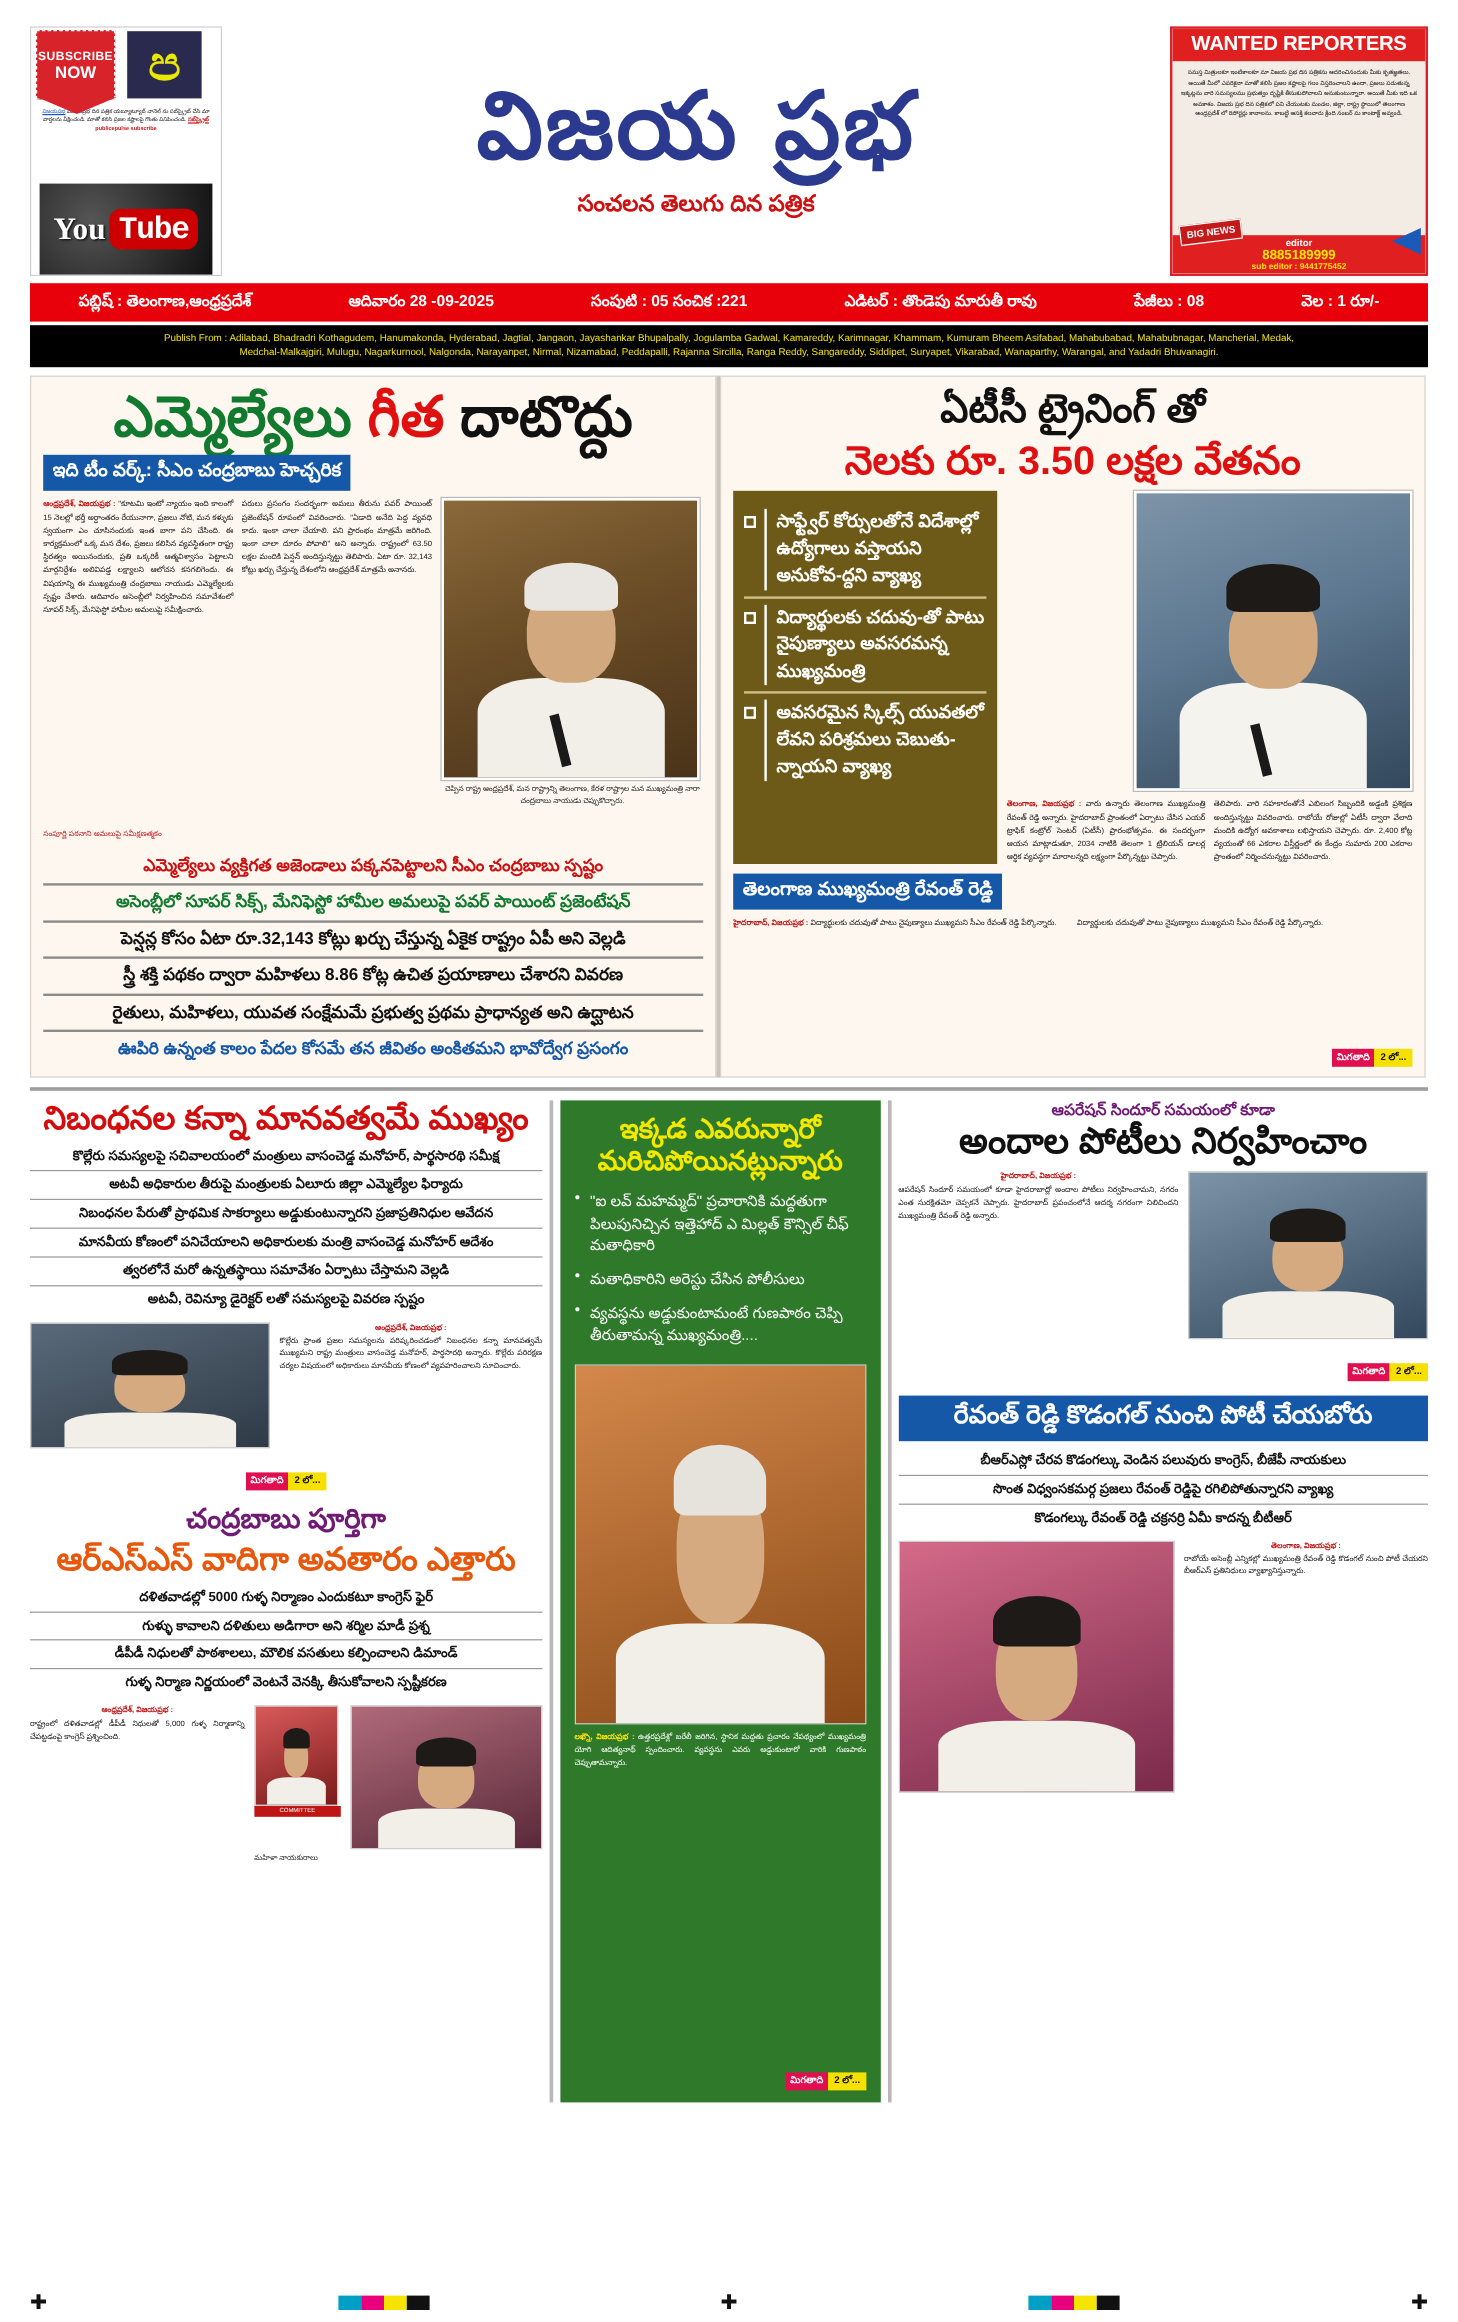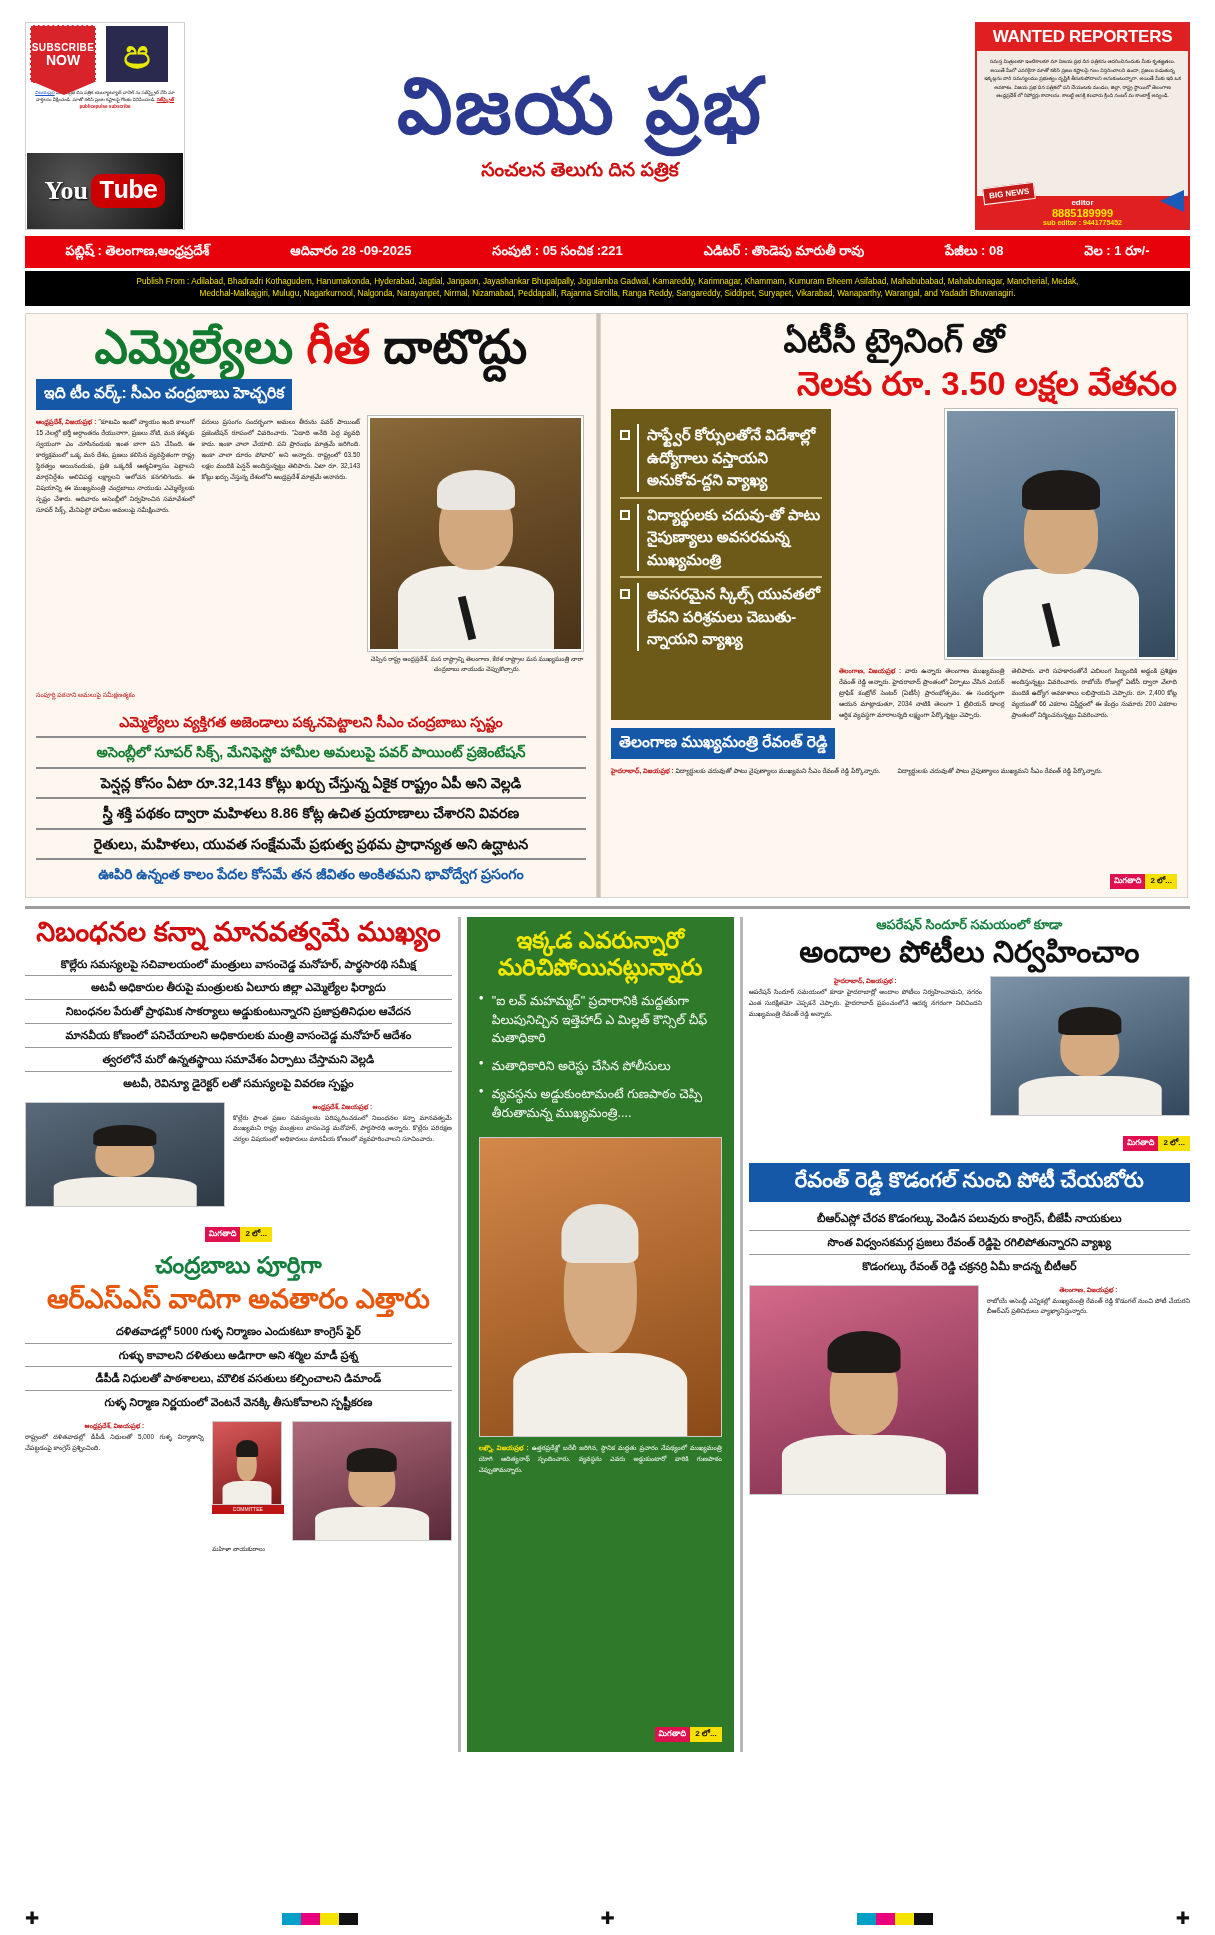--- a/index.html
+++ b/index.html
@@ -22,21 +22,21 @@
   .ribbon:after { content:""; position:absolute; bottom:-13px; left:0; width:0; height:0;
             border-left:33px solid transparent; border-right:33px solid transparent; border-top:14px solid #d8232a; }
   .ribbon .l1 { font-size:10px; font-weight:bold; letter-spacing:.4px; }
   .ribbon .l2 { font-size:14px; font-weight:bold; line-height:1; }
   .plogo { width:62px; height:56px; background:#2a2a4f; margin-left:10px; margin-top:3px; display:flex; align-items:center; justify-content:center; }
   .plogo .glyph { color:#e8e800; font-size:40px; font-weight:bold; font-family:"DejaVu Serif", serif; line-height:1; }
   .promo-text { font-size:4.6px; line-height:1.55; color:#111; padding:4px 5px 2px 5px; text-align:center; }
   .promo-text .hl { color:#1a4fd0; text-decoration:underline; }
   .promo-text .hl2 { color:#cc1111; text-decoration:underline; font-weight:bold; }
   .promo-text .hl3 { color:#cc1111; font-weight:bold; }
-  .yt { margin-top:auto; width:156px; height:76px; background: radial-gradient(circle at 30% 40%, #555 0%, #2b2b2b 60%, #111 100%);
+  .yt { margin-top:auto; width:144px; height:76px; background: radial-gradient(circle at 30% 40%, #555 0%, #2b2b2b 60%, #111 100%);
         display:flex; align-items:center; justify-content:center; position:relative; }
   .yt .ytbox { background:#cc0000; color:#fff; font-size:26px; font-weight:bold; padding:2px 8px; border-radius:10px;
         font-family:Liberation Mono, monospace; letter-spacing:-1px; }
   .yt .ytyou { color:#fff; font-size:26px; font-weight:bold; font-family:"Liberation Serif", serif; margin-right:3px;
         text-shadow:1px 1px 2px #000; }
 
   .title-wrap { flex:1; display:flex; flex-direction:column; align-items:center; justify-content:center; }
   .paper-title { font-family:"DejaVu Sans", sans-serif; font-size:78px; font-weight:bold; color:#2b3a8f; line-height:1;
         letter-spacing:2px; white-space:nowrap; }
   .paper-tagline { font-size:19px; color:#d01010; font-weight:bold; margin-top:14px; }
@@ -64,21 +64,21 @@
 
   
   .top-section { display:flex; margin:7px 25px 0 25px; gap:0; height:585px; }
   .col-left  { width:572px; background:#fdf7f0; border:1px solid #d8d2c8; padding:8px 10px; display:flex; flex-direction:column; }
   .col-div   { width:3px; background:#c9c3b8; }
   .col-right { width:588px; background:#fdf7f0; border:1px solid #d8d2c8; padding:8px 10px; display:flex; flex-direction:column; }
 
   .hl-main  { text-align:center; font-size:47px; font-weight:bold; line-height:1.05; white-space:nowrap; }
   .hl-main .g { color:#117a2e; } .hl-main .r { color:#e01010; } .hl-main .k { color:#111; }
   .hl-r1 { text-align:center; font-size:33px; font-weight:bold; color:#111; line-height:1.15; }
-  .hl-r2 { text-align:right; font-size:33px; font-weight:bold; color:#e01010; line-height:1.2; margin-top:4px; }
+  .hl-r2 { text-align:center; font-size:33px; font-weight:bold; color:#e01010; line-height:1.2; margin-top:4px; }
 
   .bluebar { background:#1558a8; color:#fff; font-size:15.5px; font-weight:bold; padding:5px 8px; display:inline-block; }
 
   .art-row { display:flex; gap:8px; margin-top:6px; flex:1; }
   .photo { background:#6b5a44; position:relative; overflow:hidden; border:2px solid #fff; outline:1px solid #bbb; }
   .photo.cbn { width:215px; height:235px;
      background: linear-gradient(160deg,#8a6a3a 0%,#6d4f28 40%,#4a3319 100%); }
   .photo.rr  { width:232px; height:250px;
      background: linear-gradient(160deg,#7d94a8 0%,#5d7890 45%,#33485c 100%); }
   .photo .head { position:absolute; left:50%; transform:translateX(-50%); bottom:34%; width:74px; height:84px;
@@ -122,21 +122,21 @@
   .bottom { display:flex; margin:8px 25px 0 25px; gap:6px; height:835px; }
   .bcol { background:#fff; }
   .bcol1 { width:440px; display:flex; flex-direction:column; }
   .bcol2 { width:270px; background:#2f7a2a; color:#fff; padding:10px 12px; display:flex; flex-direction:column; }
   .bcol3 { width:455px; display:flex; flex-direction:column; }
   .vdiv { width:3px; background:#b8b8b8; }
 
   .b-hl-red { text-align:center; font-size:27px; font-weight:bold; color:#d30d0d; line-height:1.15; }
   .b-hl-blk { text-align:center; font-size:30px; font-weight:bold; color:#111; line-height:1.15; }
   .b-hl-org { text-align:center; font-size:27px; font-weight:bold; color:#e8580c; line-height:1.15; }
-  .b-kicker { text-align:center; font-size:13px; font-weight:bold; color:#15803d; }
+  .b-kicker { text-align:center; font-size:13px; font-weight:bold; color:#701a75; }
   .b-sub { text-align:center; font-size:11px; font-weight:bold; color:#111; line-height:1.35; padding:4px 2px; }
   .b-sub + .b-sub { border-top:1.5px solid #9a9a9a; }
   .b-subwrap { margin-top:5px; }
 
   .bluebar-wide { background:#1558a8; color:#fff; font-size:21px; font-weight:bold; text-align:center; padding:5px; }
 
   .g-title { text-align:center; font-size:23px; font-weight:bold; color:#f2e800; line-height:1.2; }
   .g-bullets { margin-top:10px; font-size:12.5px; line-height:1.5; }
   .g-bullets li { margin-bottom:9px; list-style:none; position:relative; padding-left:13px; }
   .g-bullets li:before { content:"\25CF"; position:absolute; left:0; top:0; font-size:8px; }

